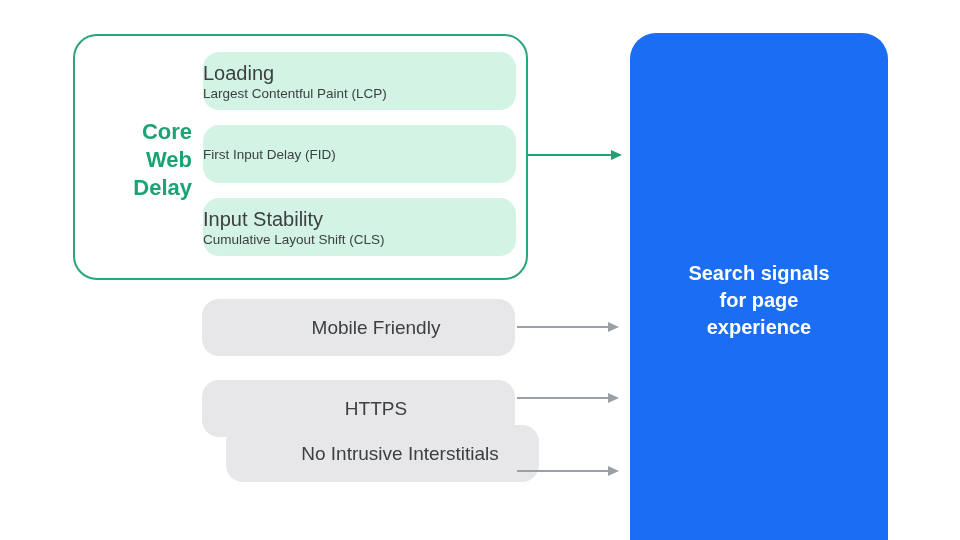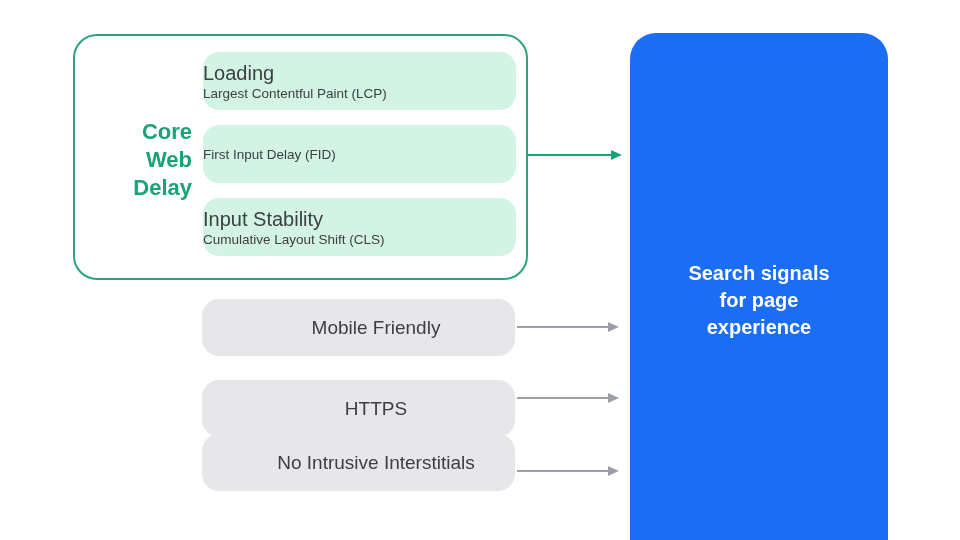--- a/index.html
+++ b/index.html
@@ -60,21 +60,21 @@
   .pill-gray {
     left: 202px; width: 313px; height: 57px;
     background: var(--gray_fill);
     border-radius: 17px;
     display: flex; align-items: center; justify-content: center;
     color: var(--dark_text);
     font-size: 19px; font-weight: 400; padding-left: 35px;
   }
   .gp-1 { top: 299px; }
   .gp-2 { top: 350px; margin-top: 30px; }
-  .gp-3 { top: 434px; }
+  .gp-3 { top: 425px; margin-left: 24px; }
 
   
   .arrow {
     position: absolute;
     height: 2px;
   }
   .arrow .shaft {
     position: absolute; left: 0; top: 0;
     width: calc(100% - 11px); height: 2px;
   }

